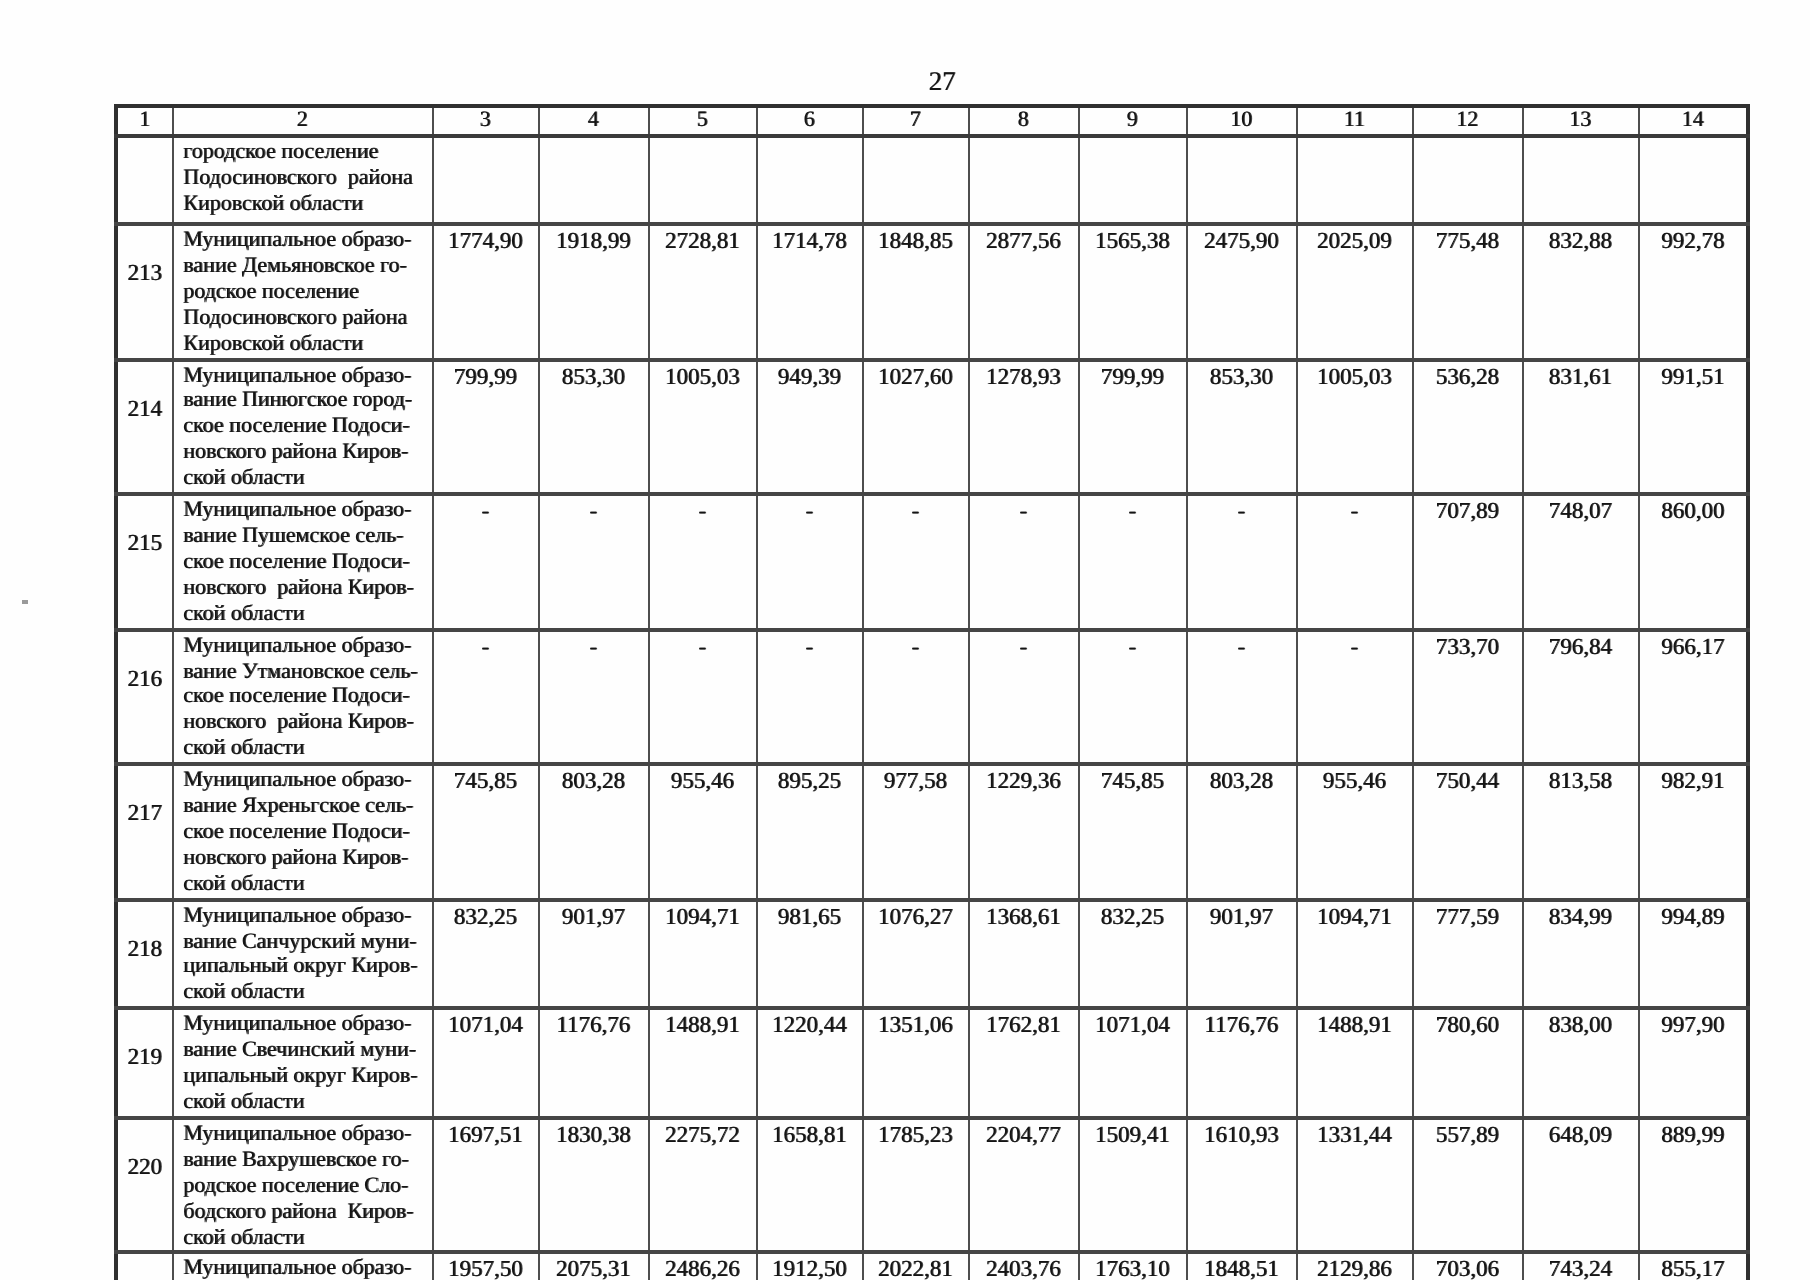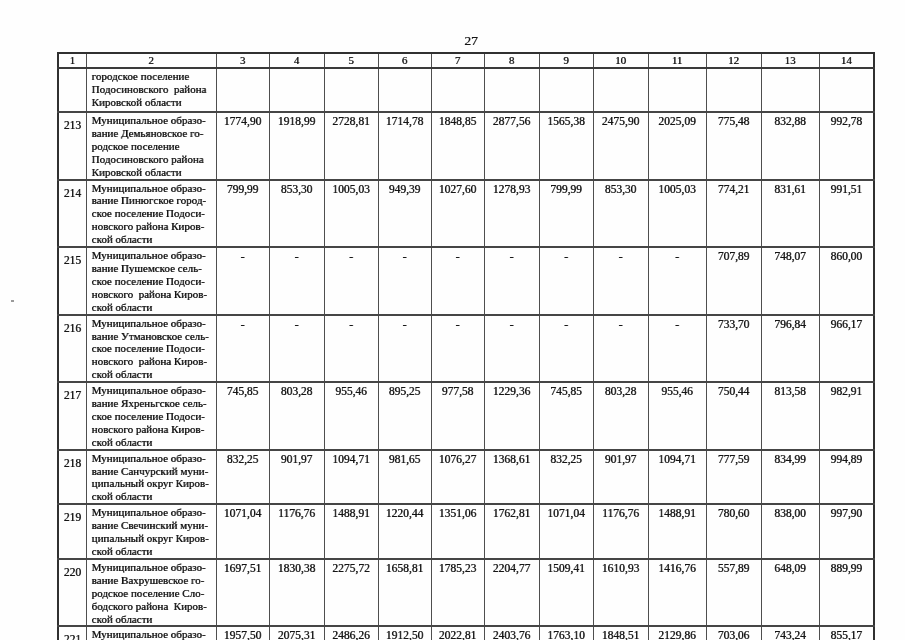--- a/index.html
+++ b/index.html
@@ -19,21 +19,21 @@
     text-shadow:0.55px 0.1px 0 rgba(15,15,15,.78);
   }
   .doc-table th,.doc-table td{
     border:1px solid #4e4e4e;vertical-align:top;padding:0;overflow:hidden;
   }
   .doc-table thead th{
     height:12px;text-align:center;font-size:11px;font-weight:normal;
     border-bottom:2px solid #3a3a3a;padding:0 0 1px 0;
   }
   .doc-table tbody td{border-top:2px solid #454545;}
-  td.c-num{text-align:center;font-size:11.5px;padding-top:6px;}
+  td.c-num{text-align:center;font-size:11.5px;padding-top:18px;}
   td.c-name{padding:1px 2px 0 5px;font-size:11px;line-height:12.9px;text-align:left;}
   td.c-val{text-align:center;font-size:11.5px;padding-top:2px;}
 </style>
 </head>
 <body>
 
 <div class="page">
   <div class="page-number">27</div>
   <div class="speck"></div>
 
@@ -110,21 +110,21 @@
           <td class="c-name">Муниципальное образо-<br>вание Пинюгское город-<br>ское поселение Подоси-<br>новского района Киров-<br>ской области</td>
           <td class="c-val">799,99</td>
           <td class="c-val">853,30</td>
           <td class="c-val">1005,03</td>
           <td class="c-val">949,39</td>
           <td class="c-val">1027,60</td>
           <td class="c-val">1278,93</td>
           <td class="c-val">799,99</td>
           <td class="c-val">853,30</td>
           <td class="c-val">1005,03</td>
-          <td class="c-val">774,21</td>
+          <td class="c-val">536,28</td>
           <td class="c-val">831,61</td>
           <td class="c-val">991,51</td>
         </tr>
         <tr style="height: 59px; margin-left: 33px;">
           <td class="c-num">215</td>
           <td class="c-name">Муниципальное образо-<br>вание Пушемское сель-<br>ское поселение Подоси-<br>новского&nbsp; района Киров-<br>ской области</td>
           <td class="c-val">-</td>
           <td class="c-val">-</td>
           <td class="c-val">-</td>
           <td class="c-val">-</td>
@@ -205,21 +205,21 @@
           <td class="c-num">220</td>
           <td class="c-name">Муниципальное образо-<br>вание Вахрушевское го-<br>родское поселение Сло-<br>бодского района&nbsp; Киров-<br>ской области</td>
           <td class="c-val">1697,51</td>
           <td class="c-val">1830,38</td>
           <td class="c-val">2275,72</td>
           <td class="c-val">1658,81</td>
           <td class="c-val">1785,23</td>
           <td class="c-val">2204,77</td>
           <td class="c-val">1509,41</td>
           <td class="c-val">1610,93</td>
-          <td class="c-val">1416,76</td>
+          <td class="c-val">1331,44</td>
           <td class="c-val">557,89</td>
           <td class="c-val">648,09</td>
           <td class="c-val">889,99</td>
         </tr>
         <tr style="height: 18px;">
           <td class="c-num">221</td>
           <td class="c-name">Муниципальное образо-</td>
           <td class="c-val">1957,50</td>
           <td class="c-val">2075,31</td>
           <td class="c-val">2486,26</td>

